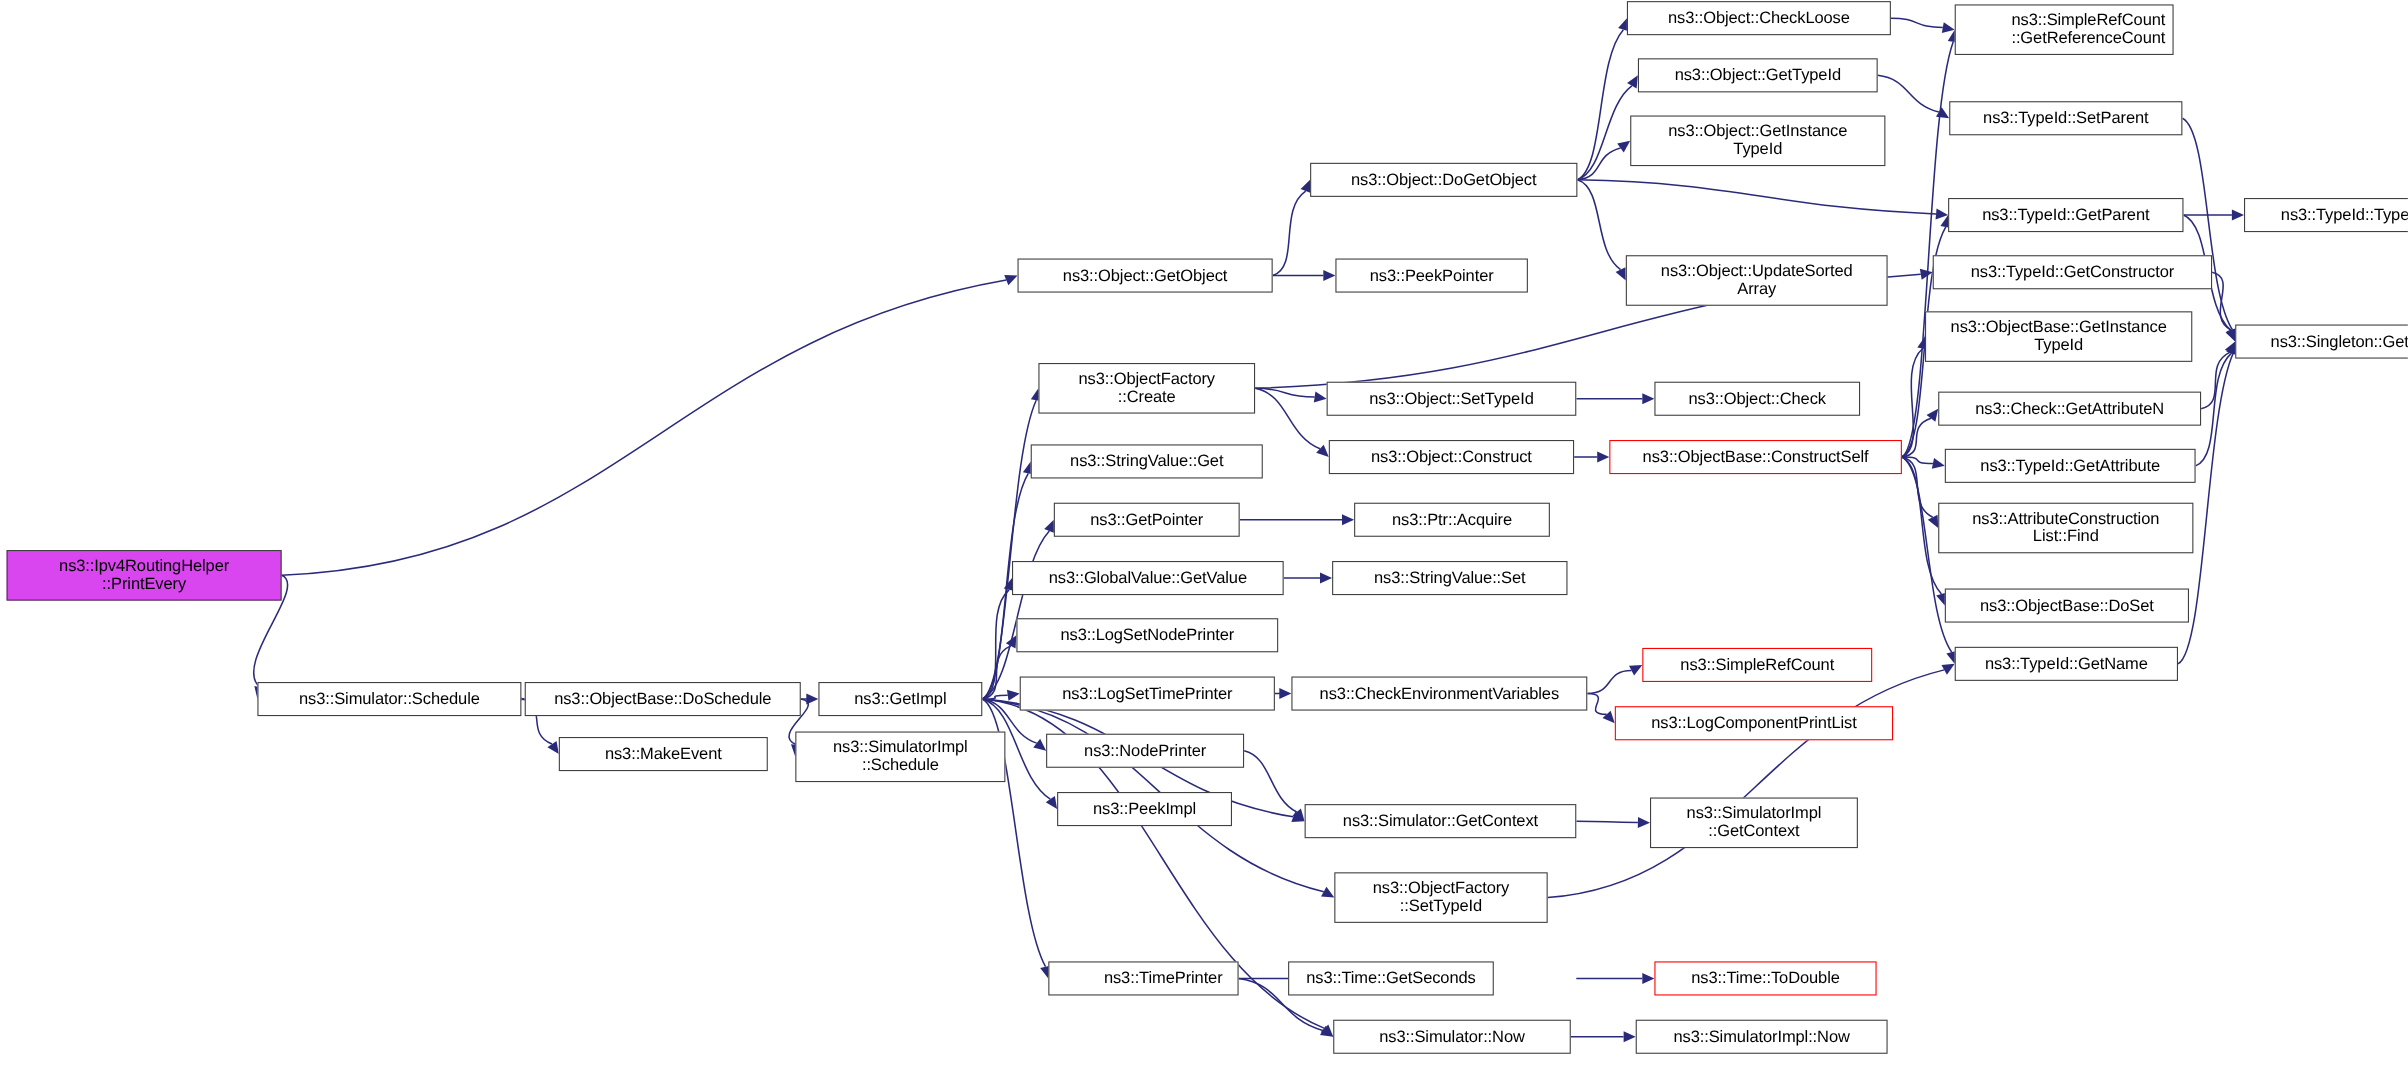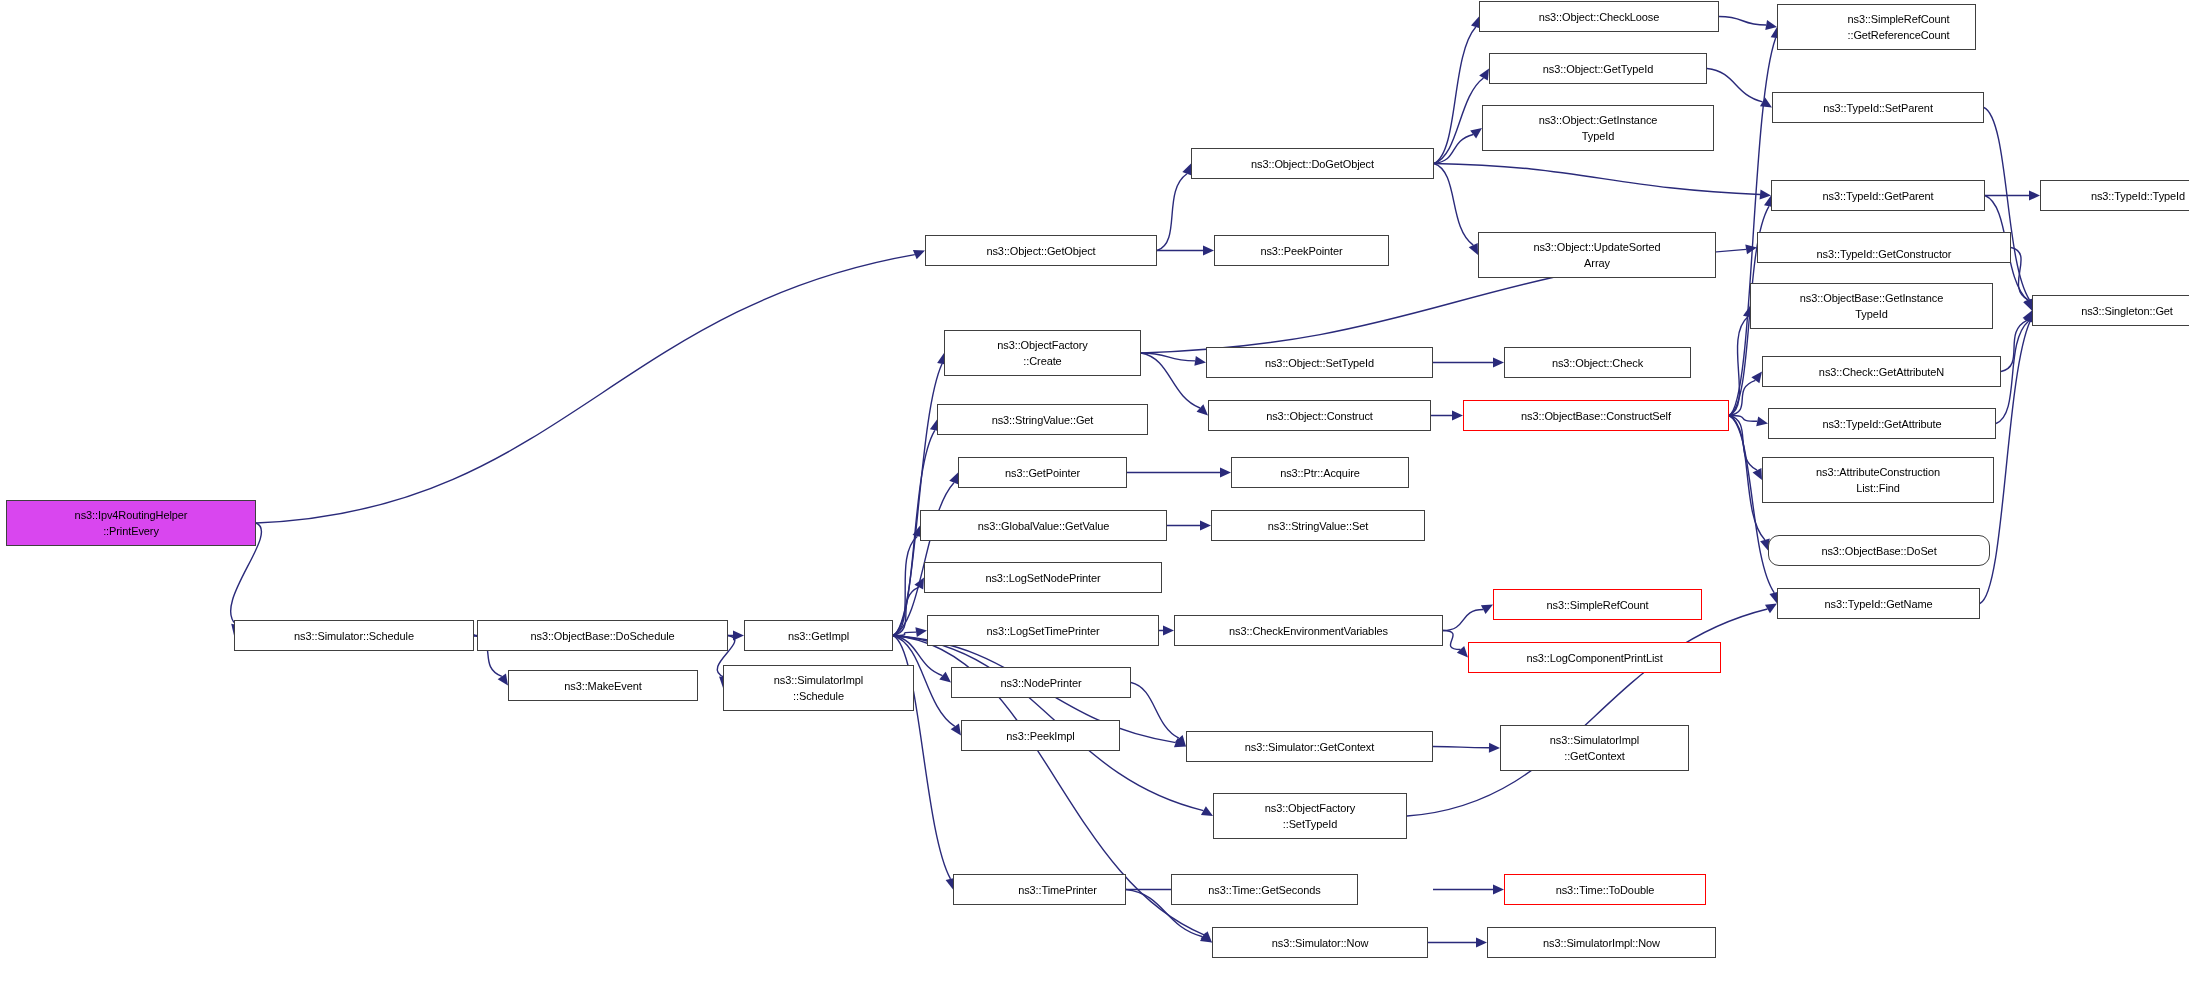--- a/index.html
+++ b/index.html
@@ -1,21 +1,21 @@
 <!DOCTYPE html>
 <html><head>
 <meta charset="utf-8">
 <style>
   html,body{margin:0;padding:0;background:#ffffff;}
   body{font-family:"Liberation Sans",sans-serif;}
   #graph-root{position:relative;width:2189px;height:984px;background:#fff;overflow:hidden;}
   svg.graph-svg{position:absolute;left:0;top:0;width:2189px;height:984px;}
   .node-box{position:absolute;box-sizing:border-box;display:flex;align-items:center;justify-content:center;
     text-align:center;background:#ffffff;border:1px solid #404040;color:#000000;
-    font-family:"Liberation Sans",sans-serif;font-size:11px;line-height:16px;white-space:pre-line;
+    font-family:"Liberation Sans",sans-serif;font-size:15px;line-height:16px;white-space:pre-line;
     letter-spacing:-0.1px;}
   .node-box.root{background:#d946ef;border:1px solid #404040;}
   .node-box.hot{border:1px solid #ff0000;}
   .edge-path{fill:none;stroke:#2a2a7a;stroke-width:1.4px;}
   .edge-head{fill:#2a2a7a;stroke:none;}
 </style>
 </head>
 <body>
 
 <div id="graph-root">
@@ -184,25 +184,25 @@
       <div class="node-box hot" style="left: 1493px; top: 589px; width: 209px; height: 31px;"><span>ns3::SimpleRefCount</span></div>
       <div class="node-box hot" style="left: 1468px; top: 642px; width: 253px; height: 31px;"><span>ns3::LogComponentPrintList</span></div>
       <div class="node-box" style="left: 1500px; top: 725px; width: 189px; height: 46px;"><span>ns3::SimulatorImpl
 ::GetContext</span></div>
       <div class="node-box hot" style="left: 1504px; top: 874px; width: 202px; height: 31px;"><span>ns3::Time::ToDouble</span></div>
       <div class="node-box" style="left: 1487px; top: 927px; width: 229px; height: 31px;"><span>ns3::SimulatorImpl::Now</span></div>
       <div class="node-box" style="left: 1777px; top: 4px; width: 199px; height: 46px; padding-left: 44px;"><span>ns3::SimpleRefCount
 ::GetReferenceCount</span></div>
       <div class="node-box" style="left: 1772px; top: 92px; width: 212px; height: 31px;"><span>ns3::TypeId::SetParent</span></div>
       <div class="node-box" style="left: 1771px; top: 180px; width: 214px; height: 31px;"><span>ns3::TypeId::GetParent</span></div>
-      <div class="node-box" style="left: 1757px; top: 232px; width: 254px; height: 31px; align-items: flex-end;"><span>ns3::TypeId::GetConstructor</span></div>
+      <div class="node-box" style="left: 1757px; top: 232px; width: 254px; height: 31px;"><span>ns3::TypeId::GetConstructor</span></div>
       <div class="node-box" style="left: 1750px; top: 283px; width: 243px; height: 46px;"><span>ns3::ObjectBase::GetInstance
 TypeId</span></div>
       <div class="node-box" style="left: 1762px; top: 356px; width: 239px; height: 31px;"><span>ns3::Check::GetAttributeN</span></div>
       <div class="node-box" style="left: 1768px; top: 408px; width: 228px; height: 31px;"><span>ns3::TypeId::GetAttribute</span></div>
       <div class="node-box" style="left: 1762px; top: 457px; width: 232px; height: 46px;"><span>ns3::AttributeConstruction
 List::Find</span></div>
-      <div class="node-box" style="left: 1768px; top: 535px; width: 222px; height: 31px; border-radius: 11px;"><span>ns3::ObjectBase::DoSet</span></div>
+      <div class="node-box" style="left: 1768px; top: 535px; width: 222px; height: 31px;"><span>ns3::ObjectBase::DoSet</span></div>
       <div class="node-box" style="left: 1777px; top: 588px; width: 203px; height: 31px;"><span>ns3::TypeId::GetName</span></div>
       <div class="node-box" style="left: 2040px; top: 180px; width: 196px; height: 31px;"><span>ns3::TypeId::TypeId</span></div>
       <div class="node-box" style="left: 2032px; top: 295px; width: 190px; height: 31px;"><span>ns3::Singleton::Get</span></div>
     </div>
 </div>
 
 </body></html>

